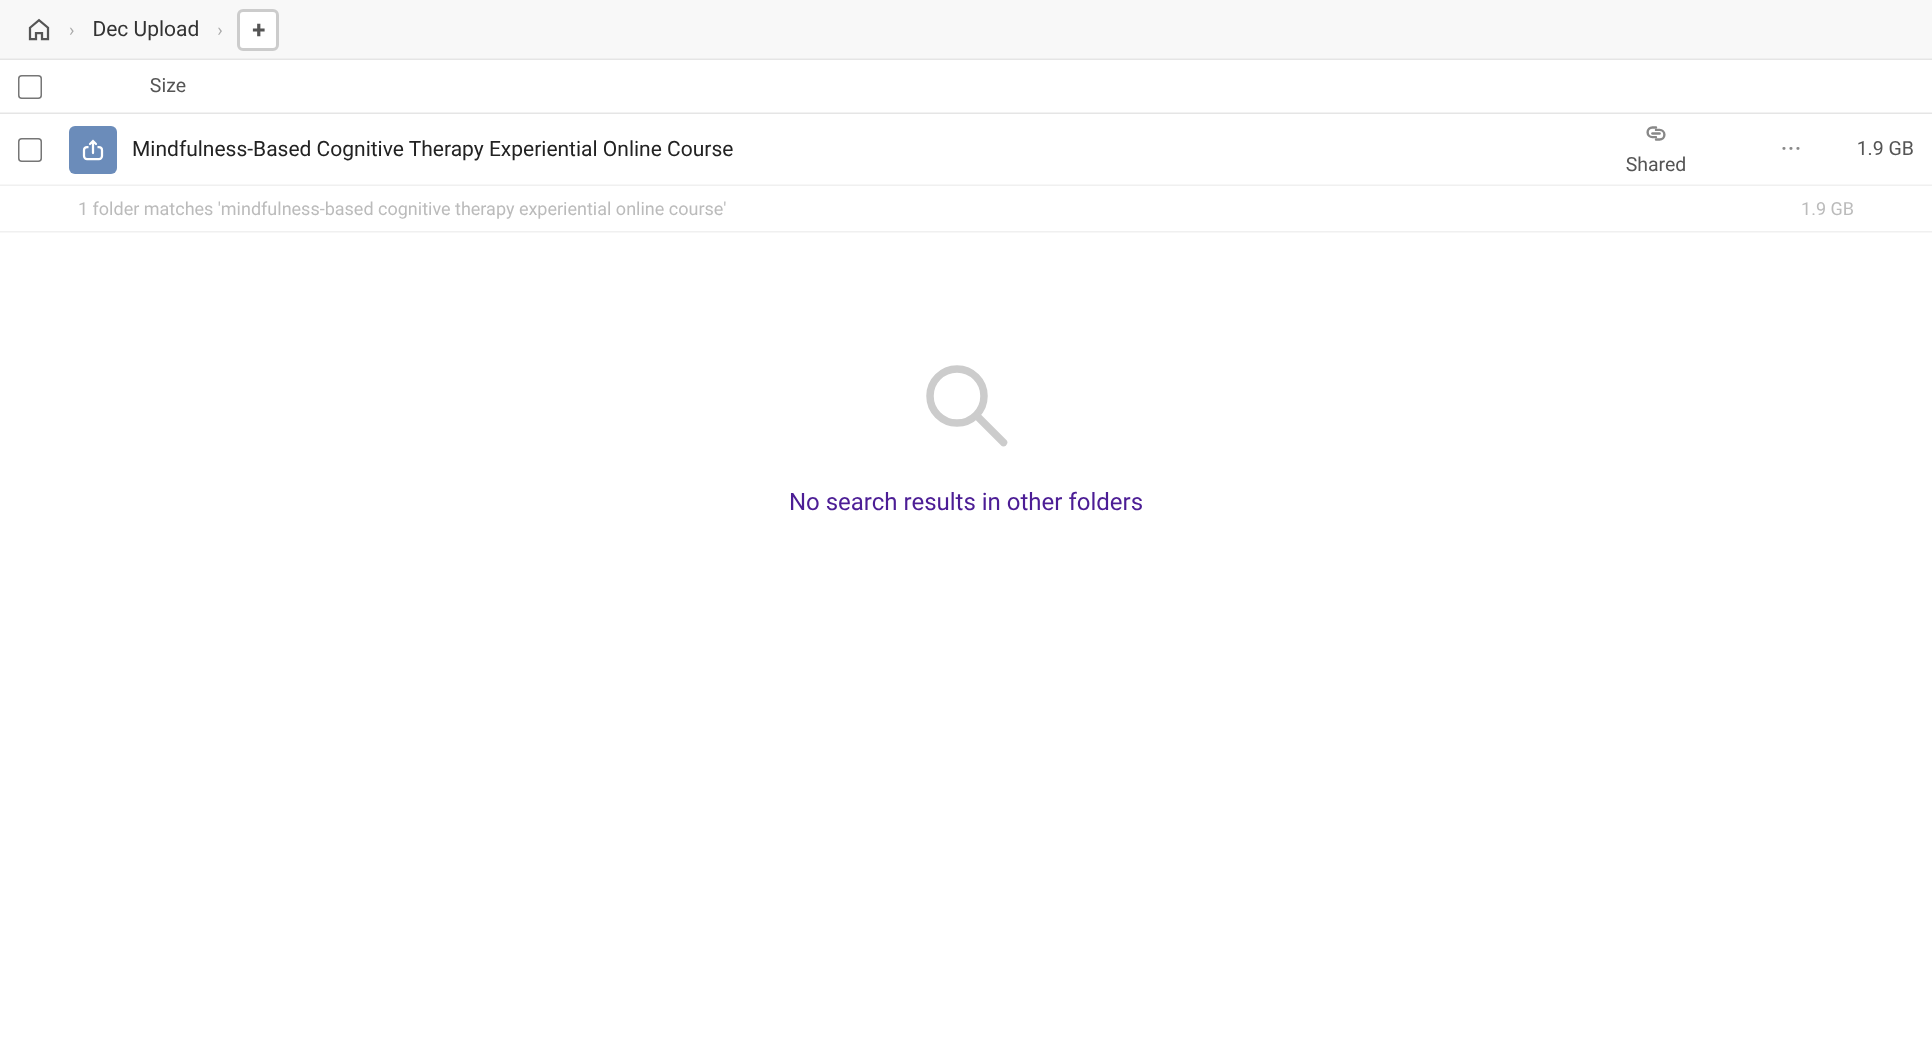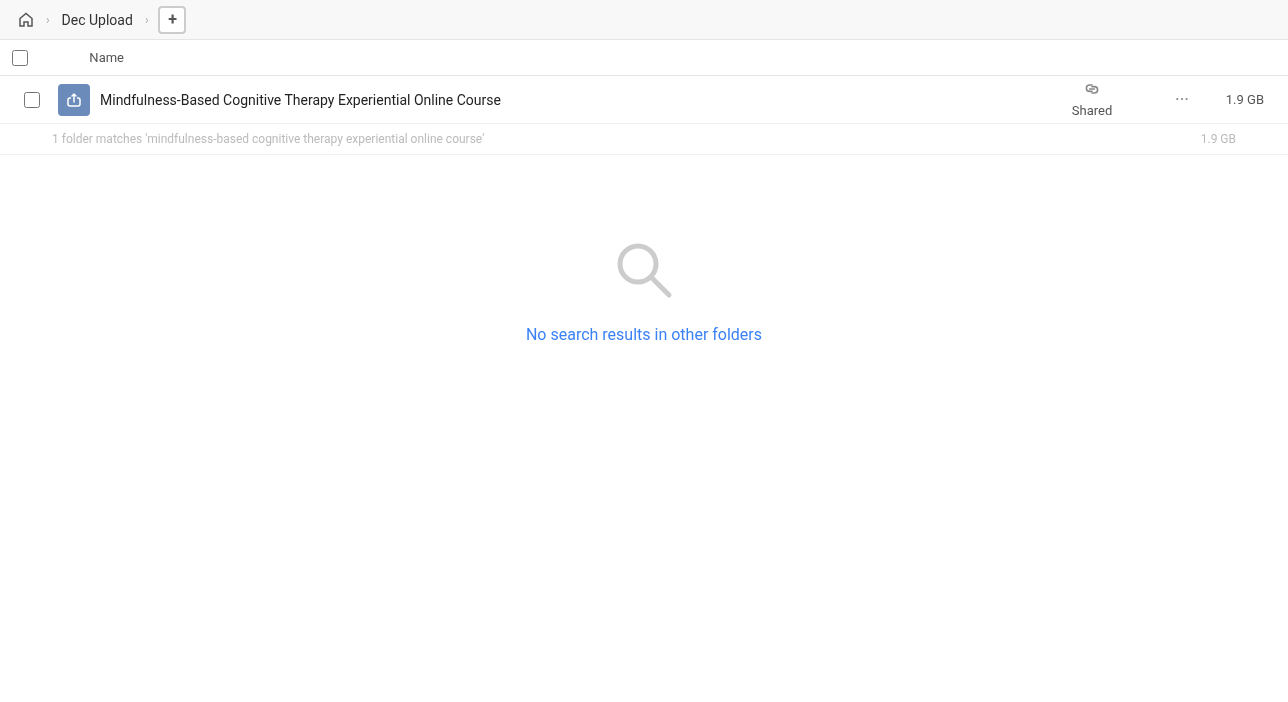--- a/index.html
+++ b/index.html
@@ -101,21 +101,21 @@
       width: 80px;
       text-align: right;
       font-size: 13px;
       color: #555;
     }
 
     
     .file-row {
       display: flex;
       align-items: center;
-      padding: 0 24px;
+      padding: 0 12px;
       height: 48px;
       border-bottom: 1px solid #f0f0f0;
       background: #fff;
       cursor: pointer;
     }
 
     .file-checkbox {
       width: 32px;
       display: flex;
       align-items: center;
@@ -218,21 +218,21 @@
 
     .search-icon-large {
       width: 70px;
       height: 70px;
       margin-bottom: 20px;
       color: #ccc;
     }
 
     .no-results-text {
       font-size: 16px;
-      color: #3b82f6;
+      color: #4c1d95;
     }
 
     
     input[type="checkbox"] {
       width: 16px;
       height: 16px;
       cursor: pointer;
     }
 
     
@@ -256,21 +256,21 @@
   <span class="breadcrumb-chevron">›</span>
   <div class="breadcrumb-item">Dec Upload</div>
   <span class="breadcrumb-chevron">›</span>
   <div class="add-button">+</div>
 </div>
 
 <div class="column-header">
   <div class="col-checkbox">
     <input type="checkbox" style="">
   </div>
-  <div class="col-size-header">Name</div>
+  <div class="col-size-header">Size</div>
 </div>
 
 <div class="file-row">
   <div class="file-checkbox">
     <input type="checkbox" style="">
   </div>
   <div class="file-icon-wrapper">
     <div class="file-icon-box">
       <svg width="18" height="18" viewBox="0 0 18 18" fill="none" xmlns="http://www.w3.org/2000/svg">
         <path d="M6 7H5a2 2 0 0 0-2 2v4a2 2 0 0 0 2 2h8a2 2 0 0 0 2-2V9a2 2 0 0 0-2-2h-1" stroke="white" stroke-width="1.5" fill="none"></path>

